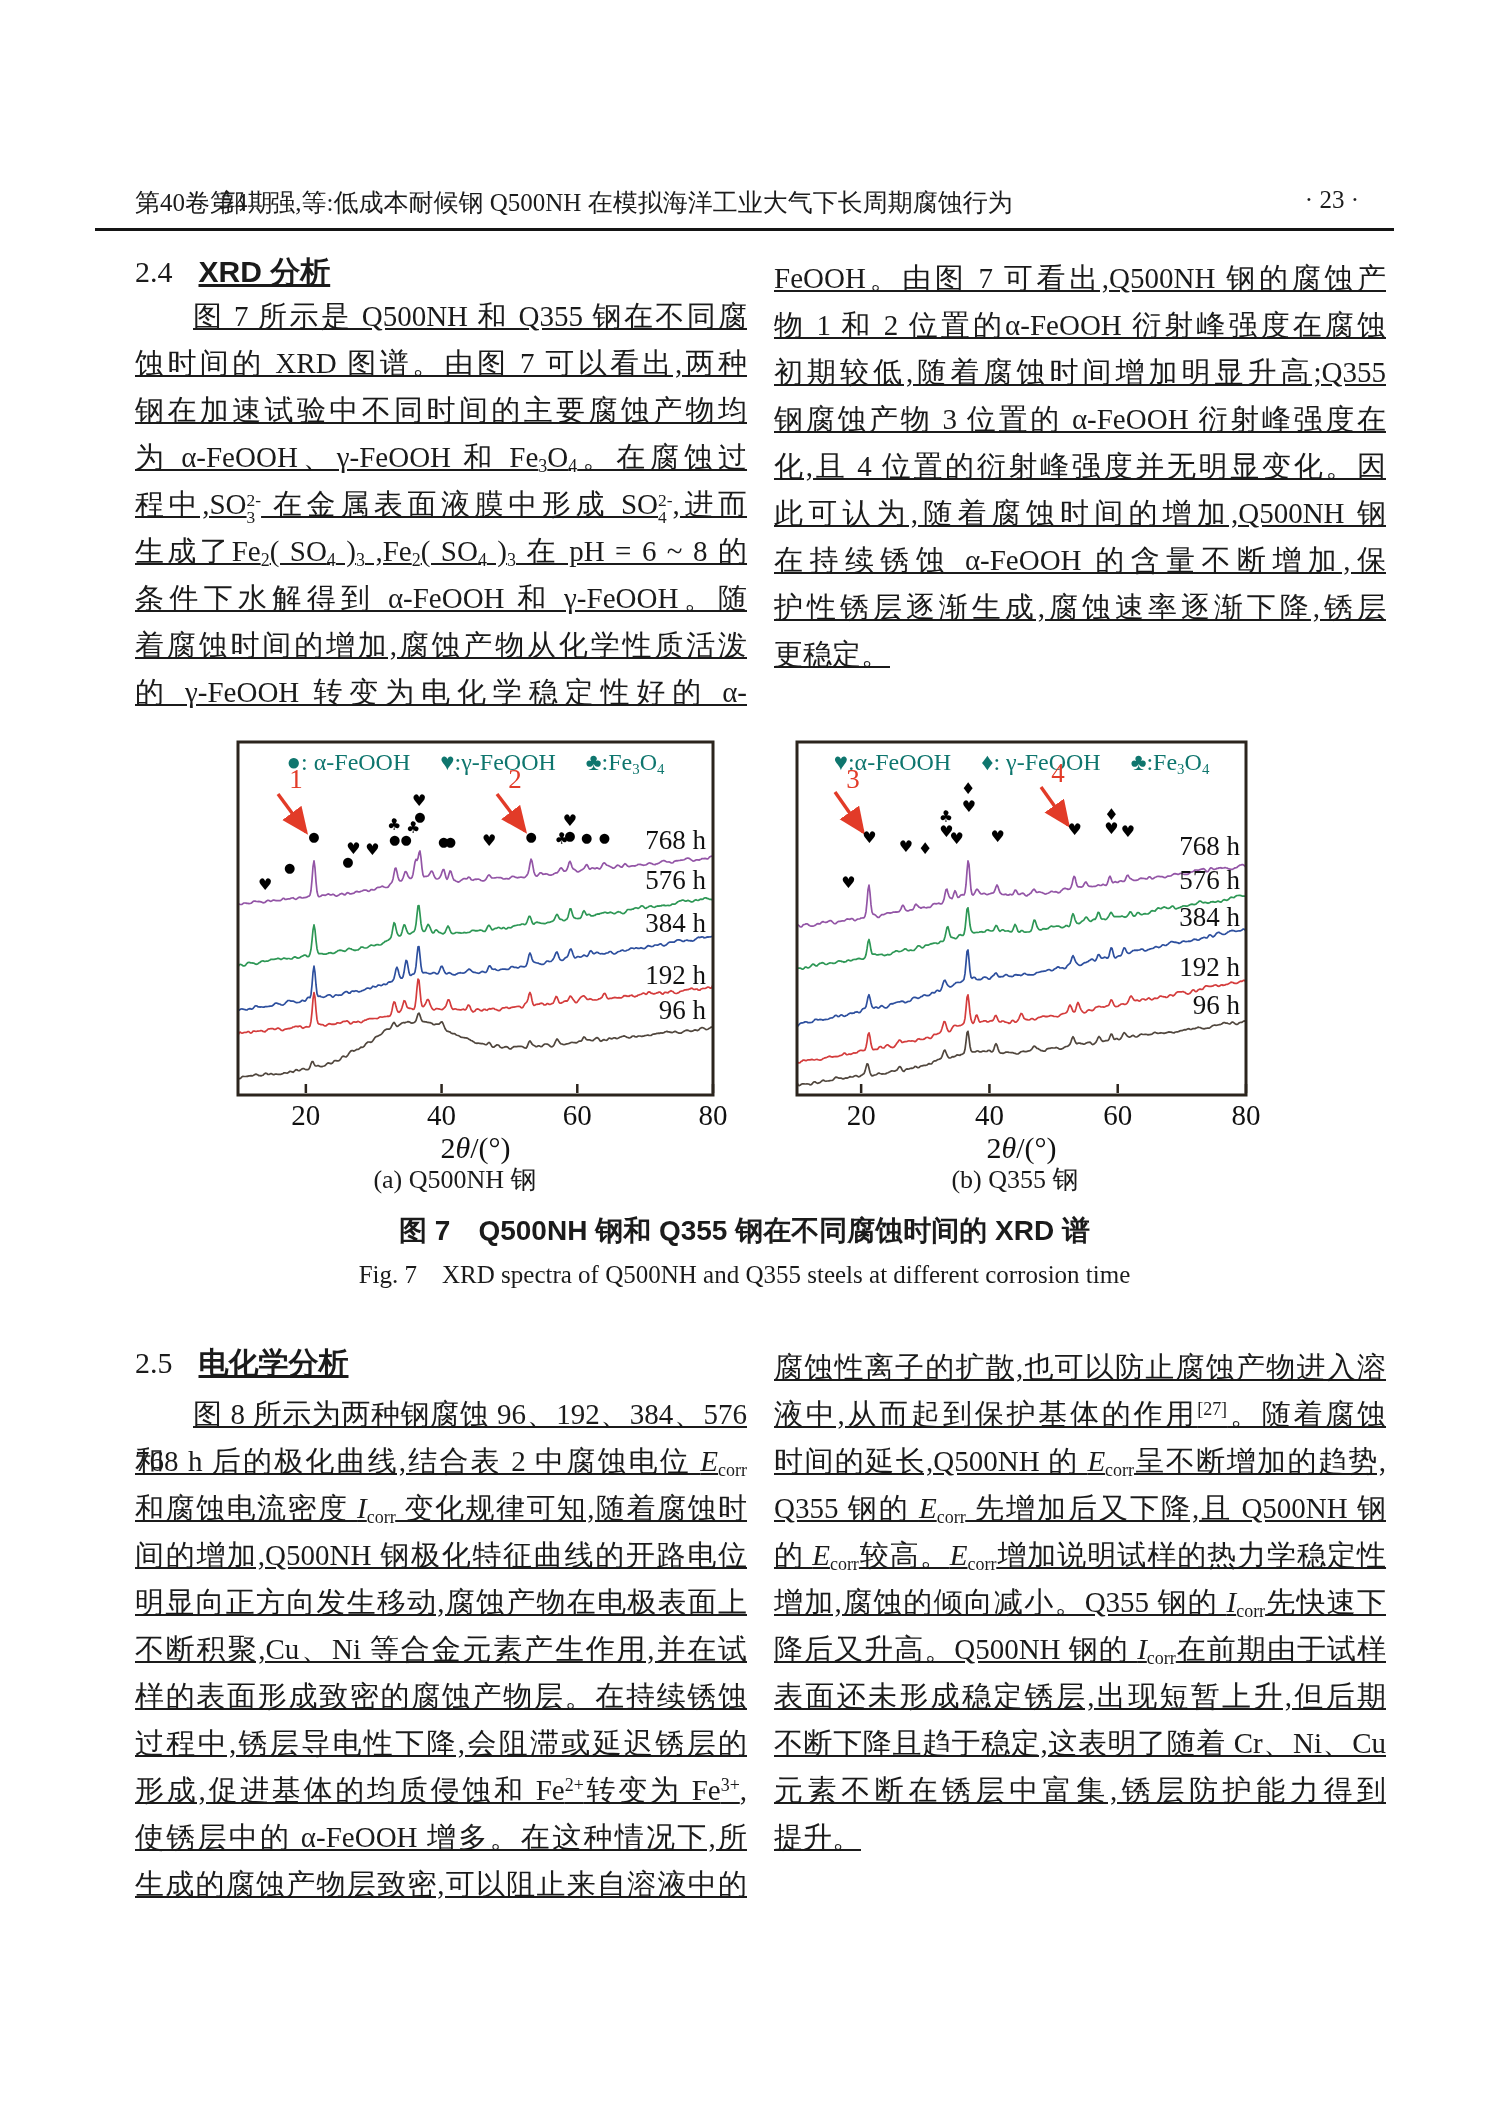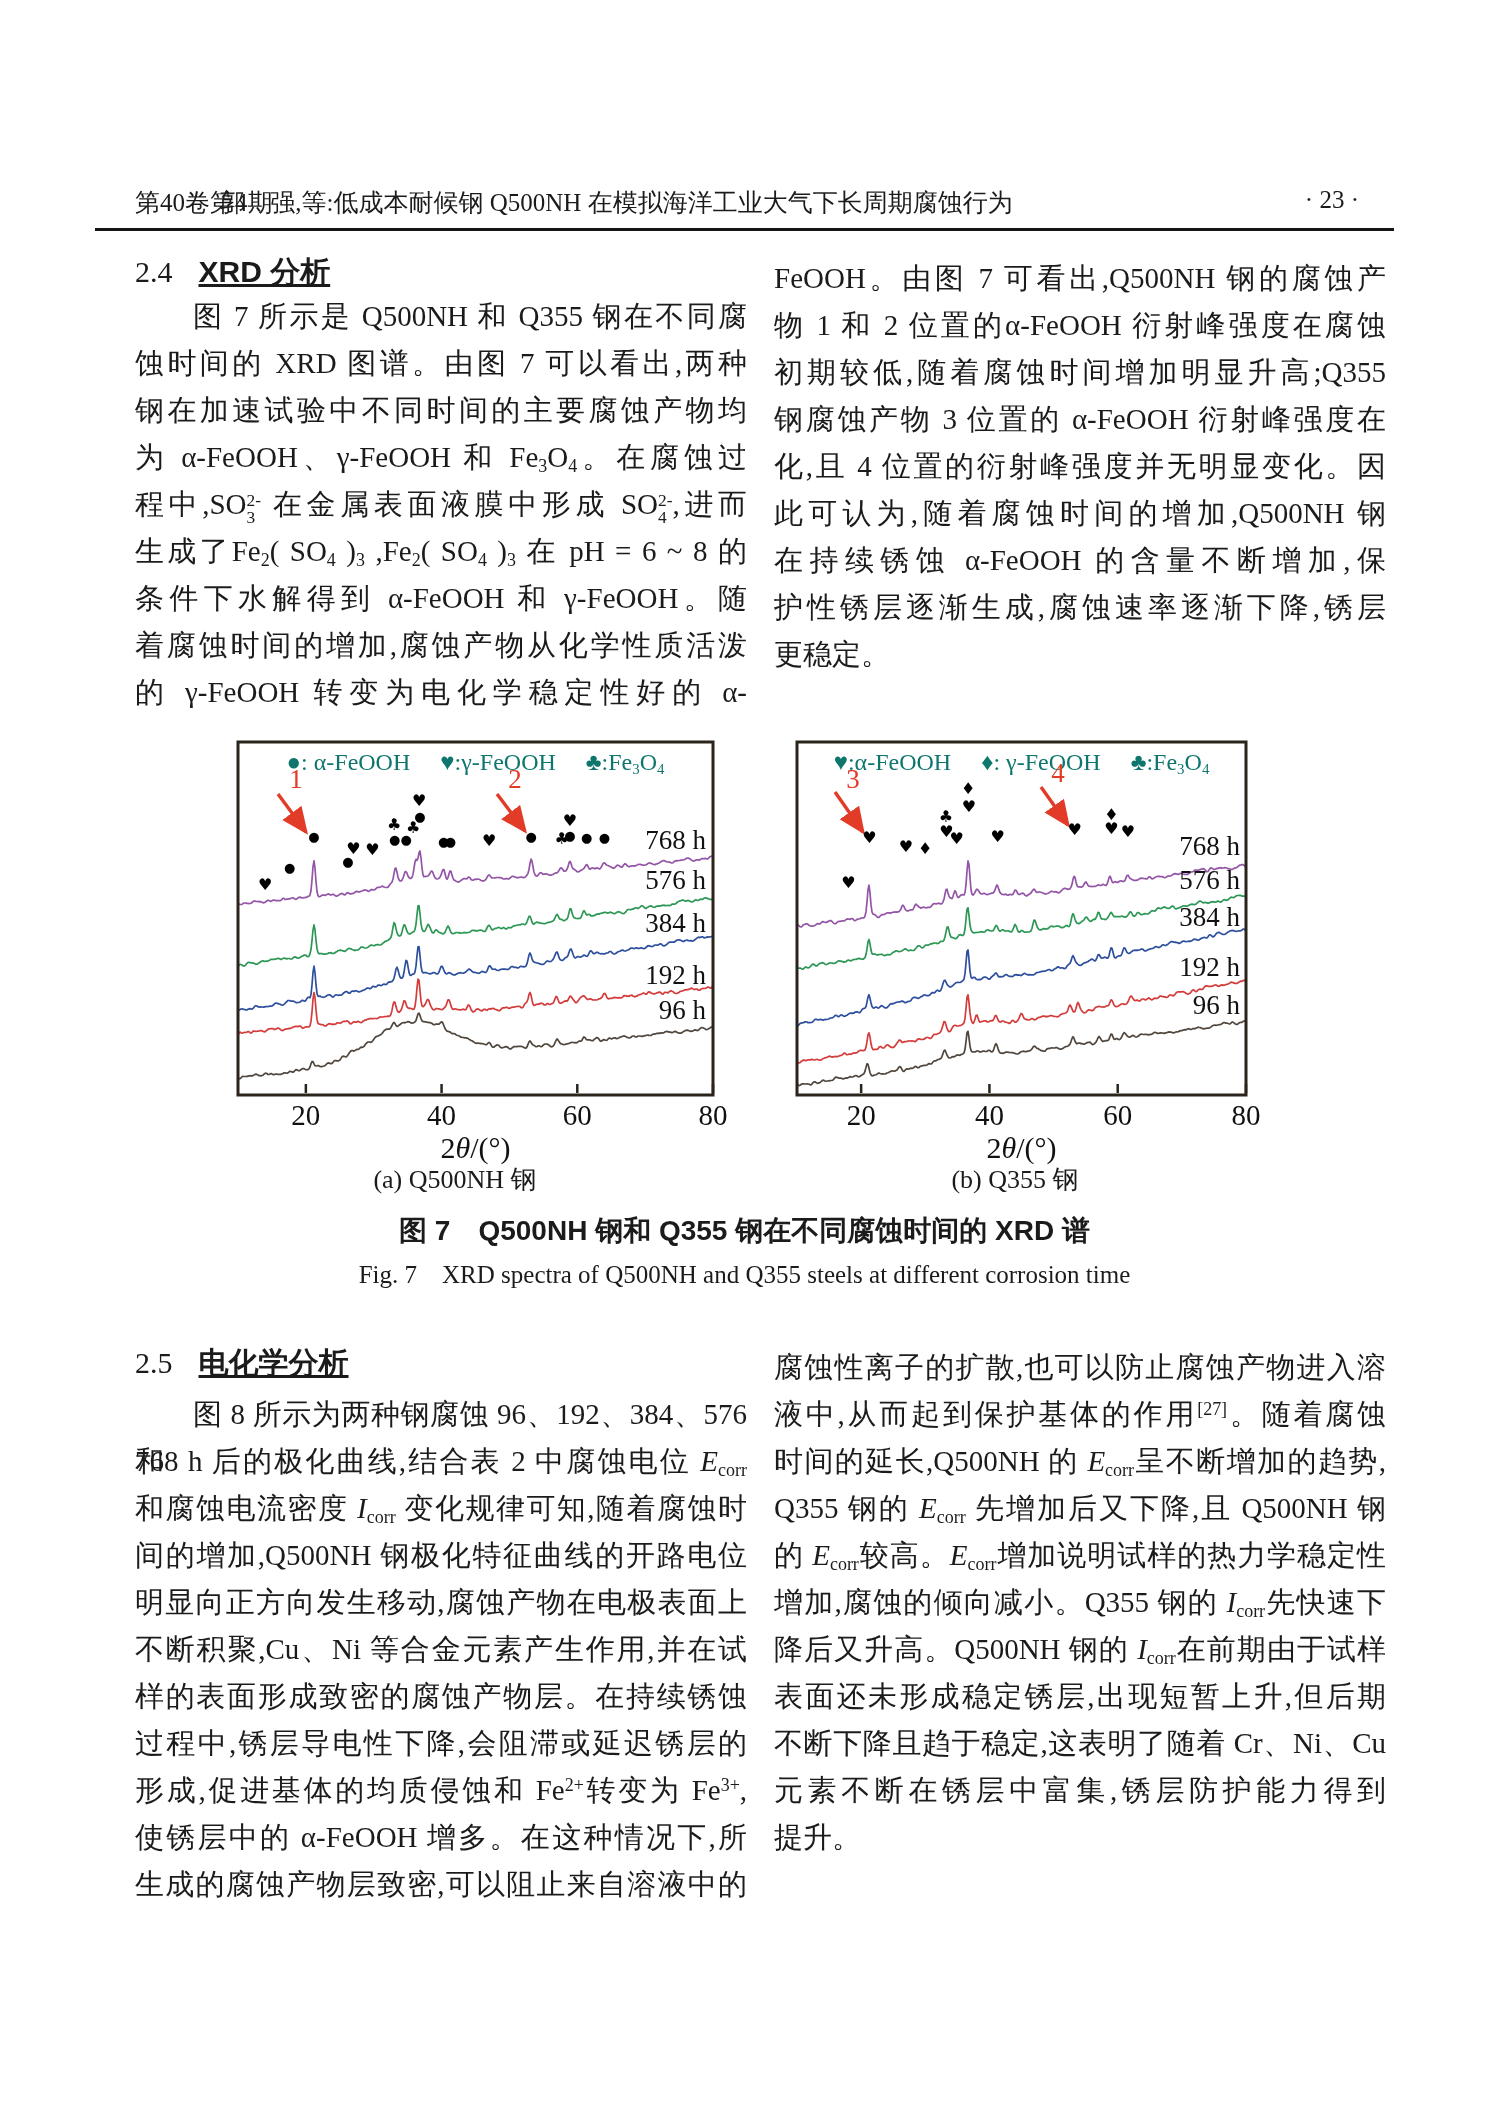--- a/index.html
+++ b/index.html
@@ -7,21 +7,21 @@
         font-family:"Liberation Serif",serif;color:#1b1b1b;overflow:hidden;}
   .abs{position:absolute;}
   
   .hdr{font-size:25px;white-space:nowrap;}
   .hdr-rule{background:#151515;height:3px;}
   
   .sec-head{font-size:30px;white-space:nowrap;}
   .sec-head .num{font-weight:400;}
   .sec-head .ttl{font-weight:700;margin-left:26px;font-family:"Liberation Sans","Liberation Serif",sans-serif;text-decoration:underline;}
   
-  .col{position:absolute;}
+  .col{position:absolute;text-decoration:underline;}
   .line{height:47px;line-height:47px;font-size:29px;text-align:justify;text-align-last:justify;overflow:visible;}
   .line.end{text-align-last:left;}
   .line.ind{text-indent:58px;}
   sub,sup{font-size:0.62em;line-height:0;}
   sub{vertical-align:-0.28em;}
   sup{vertical-align:0.5em;}
   .it{font-style:italic;}
   .stk{display:inline-block;vertical-align:-0.5em;line-height:0.95em;font-size:0.6em;text-align:left;}
   .stk span{display:block;}
   

